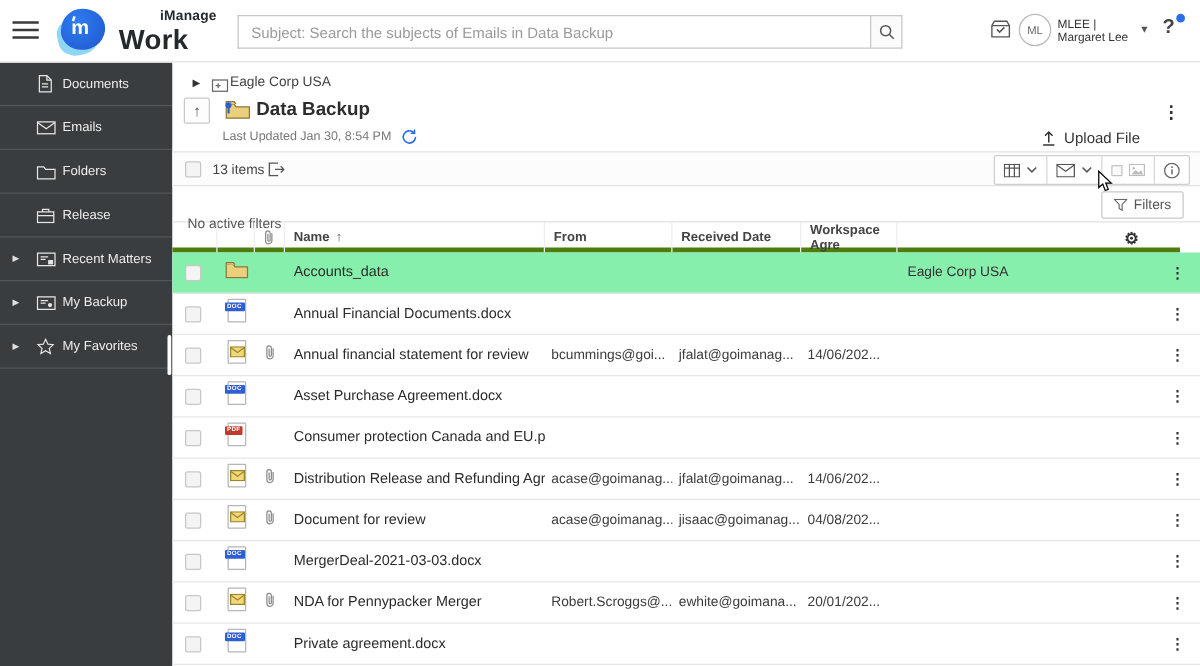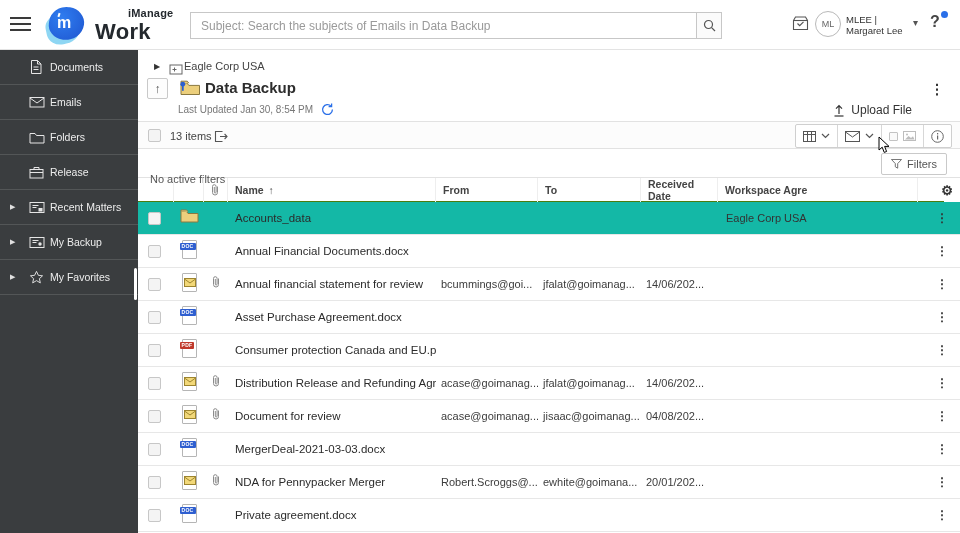--- a/index.html
+++ b/index.html
@@ -86,30 +86,30 @@
   .mini-cb { width:9px; height:9px; border:1px solid #c3c3c3; border-radius:1px; background:#fafafa; }
 
   .filter-row { position:absolute; top:99px; left:0; right:0; height:29px; border-bottom:1px solid #e2e2e2; }
   .nofilters { position:absolute; left:12px; top:24px; font-size:11px; color:#555; }
   .filters-btn { position:absolute; right:13px; top:4px; height:22px; padding:0 9px;
     border:1px solid #c9c9c9; border-radius:2px; background:#fff; display:flex; align-items:center;
     gap:5px; font-size:11px; color:#555; cursor:pointer; }
 
   
   .grid-cols { display:grid; grid-template-columns:36px 30px 24px 208px 102px 103px 77px 200px 42px; }
-  .thead { position:absolute; top:128px; left:0; right:16px; height:24px; border-bottom:1px solid #4d7c0f;
+  .thead { position:absolute; top:128px; left:0; right:16px; height:24px; border-bottom:4px solid #4d7c0f;
     font-size:10.5px; font-weight:bold; color:#444; }
   .thead > div { display:flex; align-items:center; border-right:1px solid #eeeeee; padding-left:7px; }
   .thead > div:last-child { border-right:none; }
   .th-gear { justify-content:flex-end; padding-right:7px; font-size:13px; color:#333; cursor:pointer; }
   .sort-arrow { margin-left:5px; color:#555; font-weight:normal; }
 
   .tbody { position:absolute; top:152px; left:0; right:0; }
   .trow { height:33px; border-bottom:1px solid #e7e7e7; cursor:pointer; }
-  .trow.selected { background:#14b8a6; }
+  .trow.selected { background:#86efac; }
   .trow > div { display:flex; align-items:center; overflow:hidden; }
   .trow .cbc { padding-left:10px; }
   .trow .iconc { justify-content:center; }
   .trow .clipc { justify-content:center; }
   .trow .namec { padding-left:7px; font-size:11.5px; color:#2b2b2b; white-space:nowrap; }
   .trow .fromc, .trow .toc, .trow .recvc { padding-left:5px; font-size:11px; color:#3c3c3c; white-space:nowrap; }
   .trow .wsc { padding-left:8px; font-size:11px; color:#333; white-space:nowrap; }
   .trow .actc { justify-content:flex-end; padding-right:12px; }
   .kebab { font-size:12px; font-weight:bold; color:#333; line-height:1; }
 
@@ -343,21 +343,20 @@
       <div>
         <svg width="8" height="14" viewBox="0 0 8 14">
           <path d="M6.5 3.5v6a2.5 2.5 0 0 1-5 0v-6a1.8 1.8 0 0 1 3.6 0v5.6a0.9 0.9 0 0 1-1.8 0V4" fill="none" stroke="#8b8b8b"></path>
         </svg>
       </div>
       <div>
         <span>Name</span>
         <span class="sort-arrow">↑</span>
       </div>
       <div>From</div>
-      <div>To</div>
       <div>Received Date</div>
       <div>Workspace Agre</div>
       <div class="th-gear">⚙</div>
     </div>
 
     <div class="tbody">
   <div class="trow grid-cols selected">
     <div class="cbc">
             <span class="cb"></span>
           </div>

